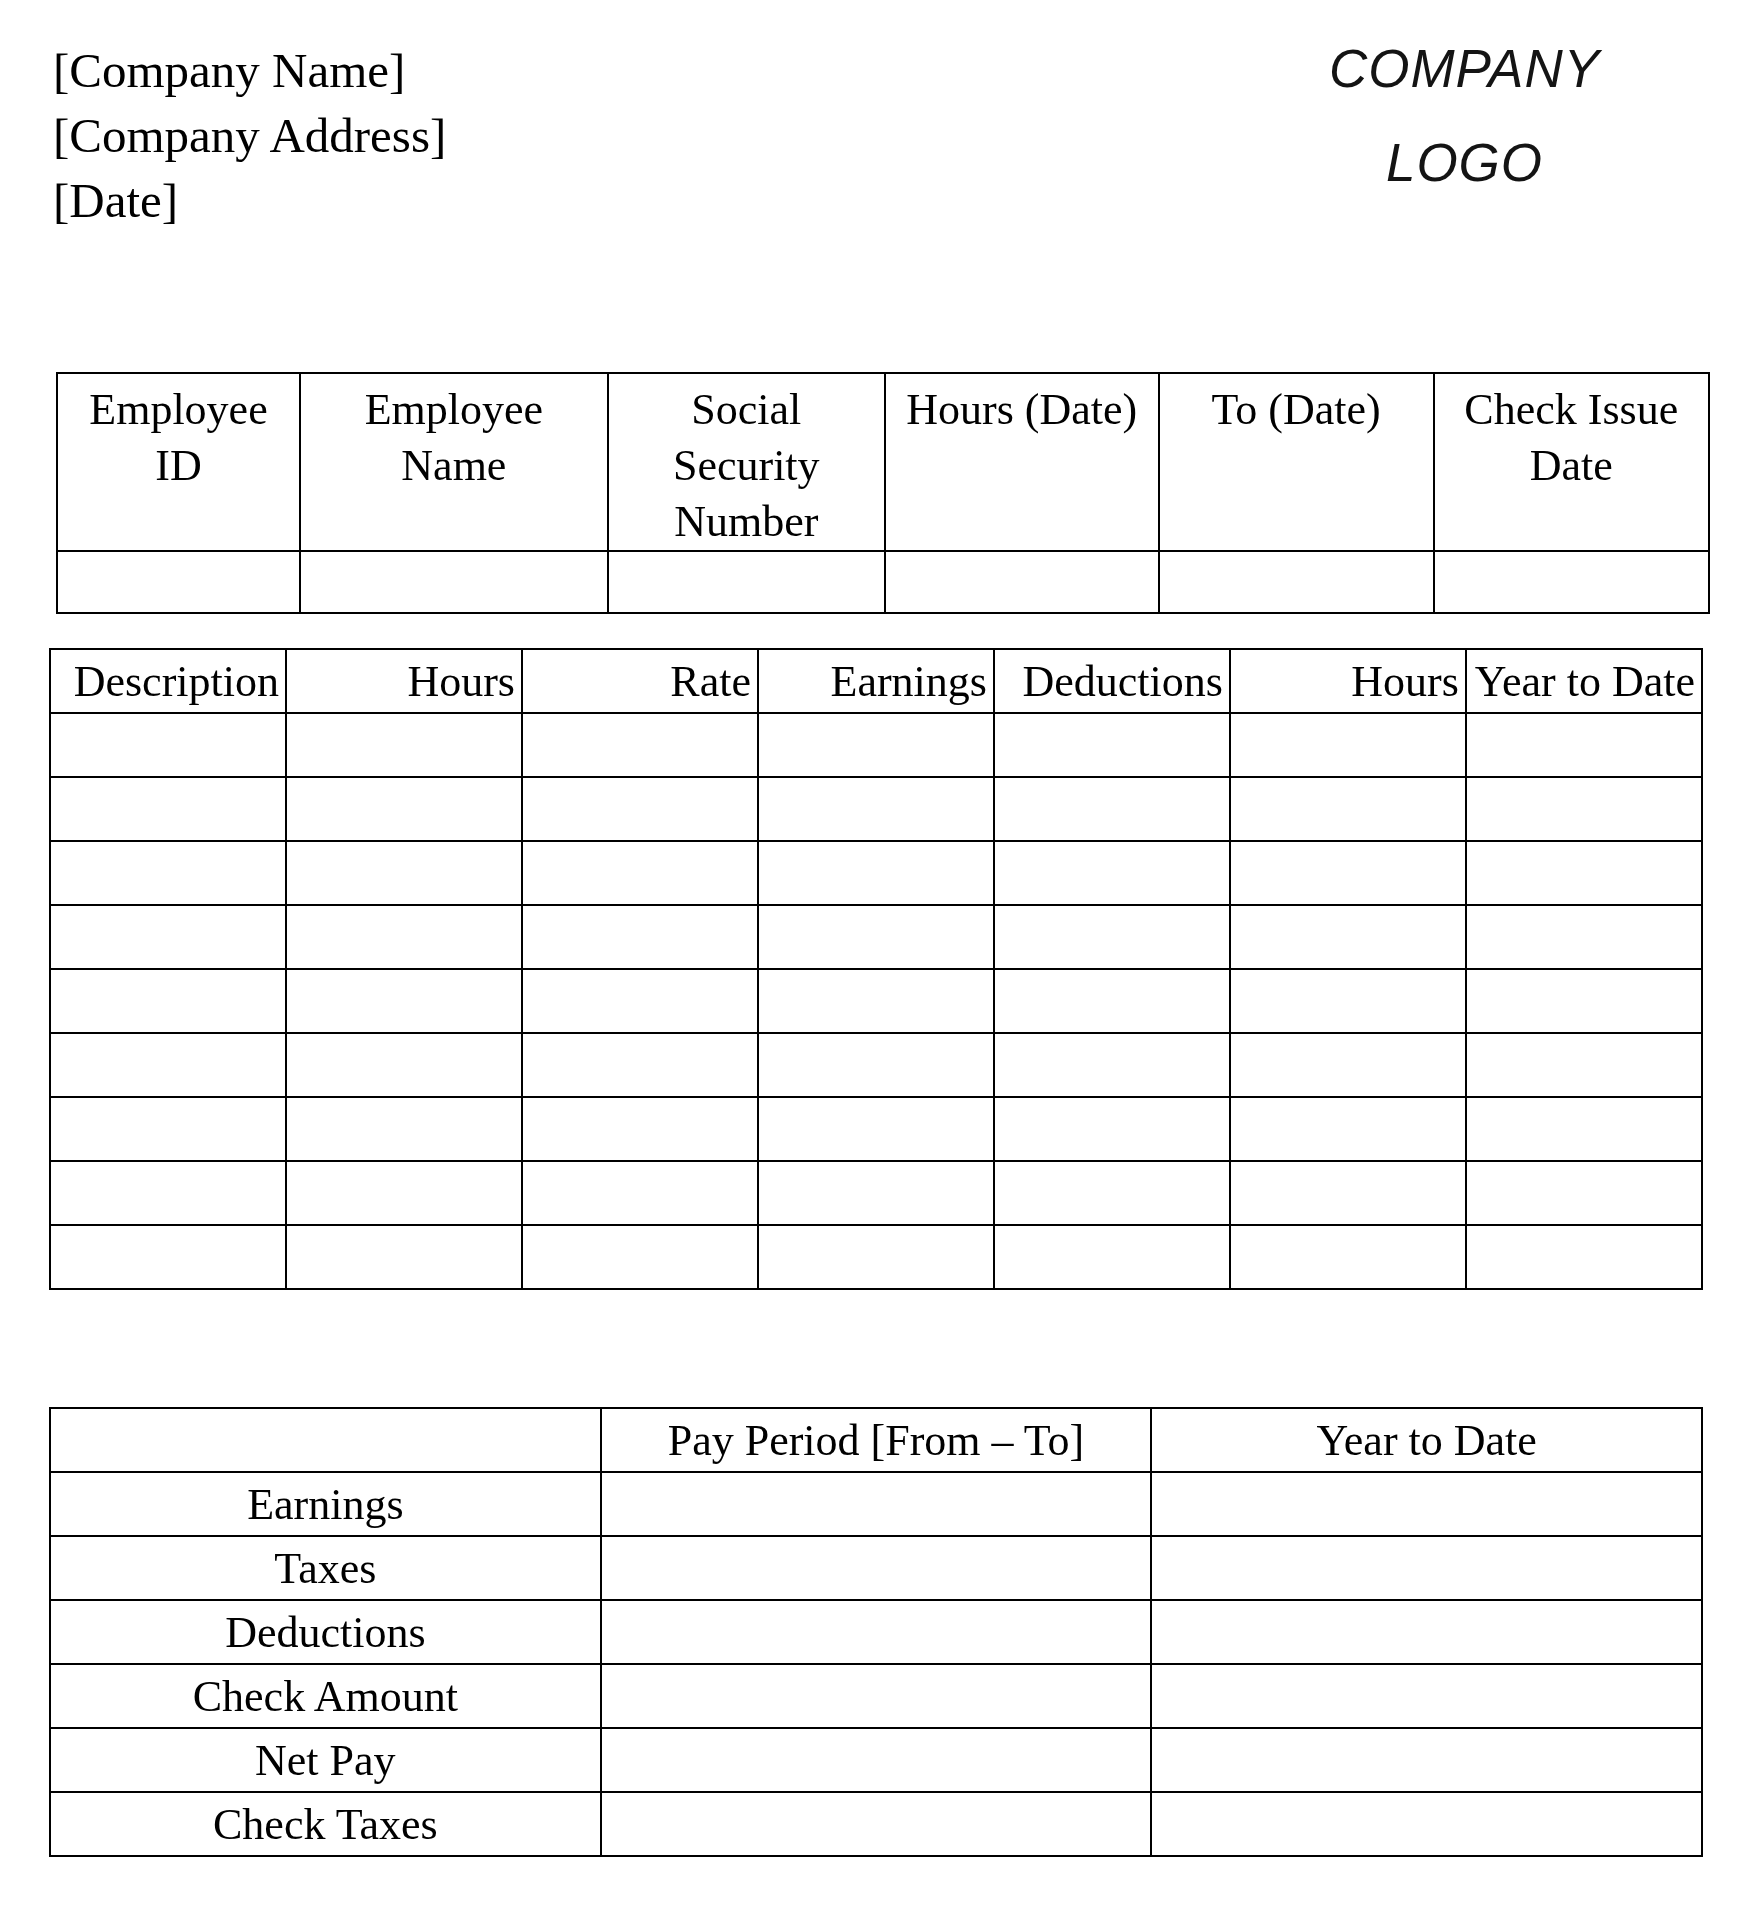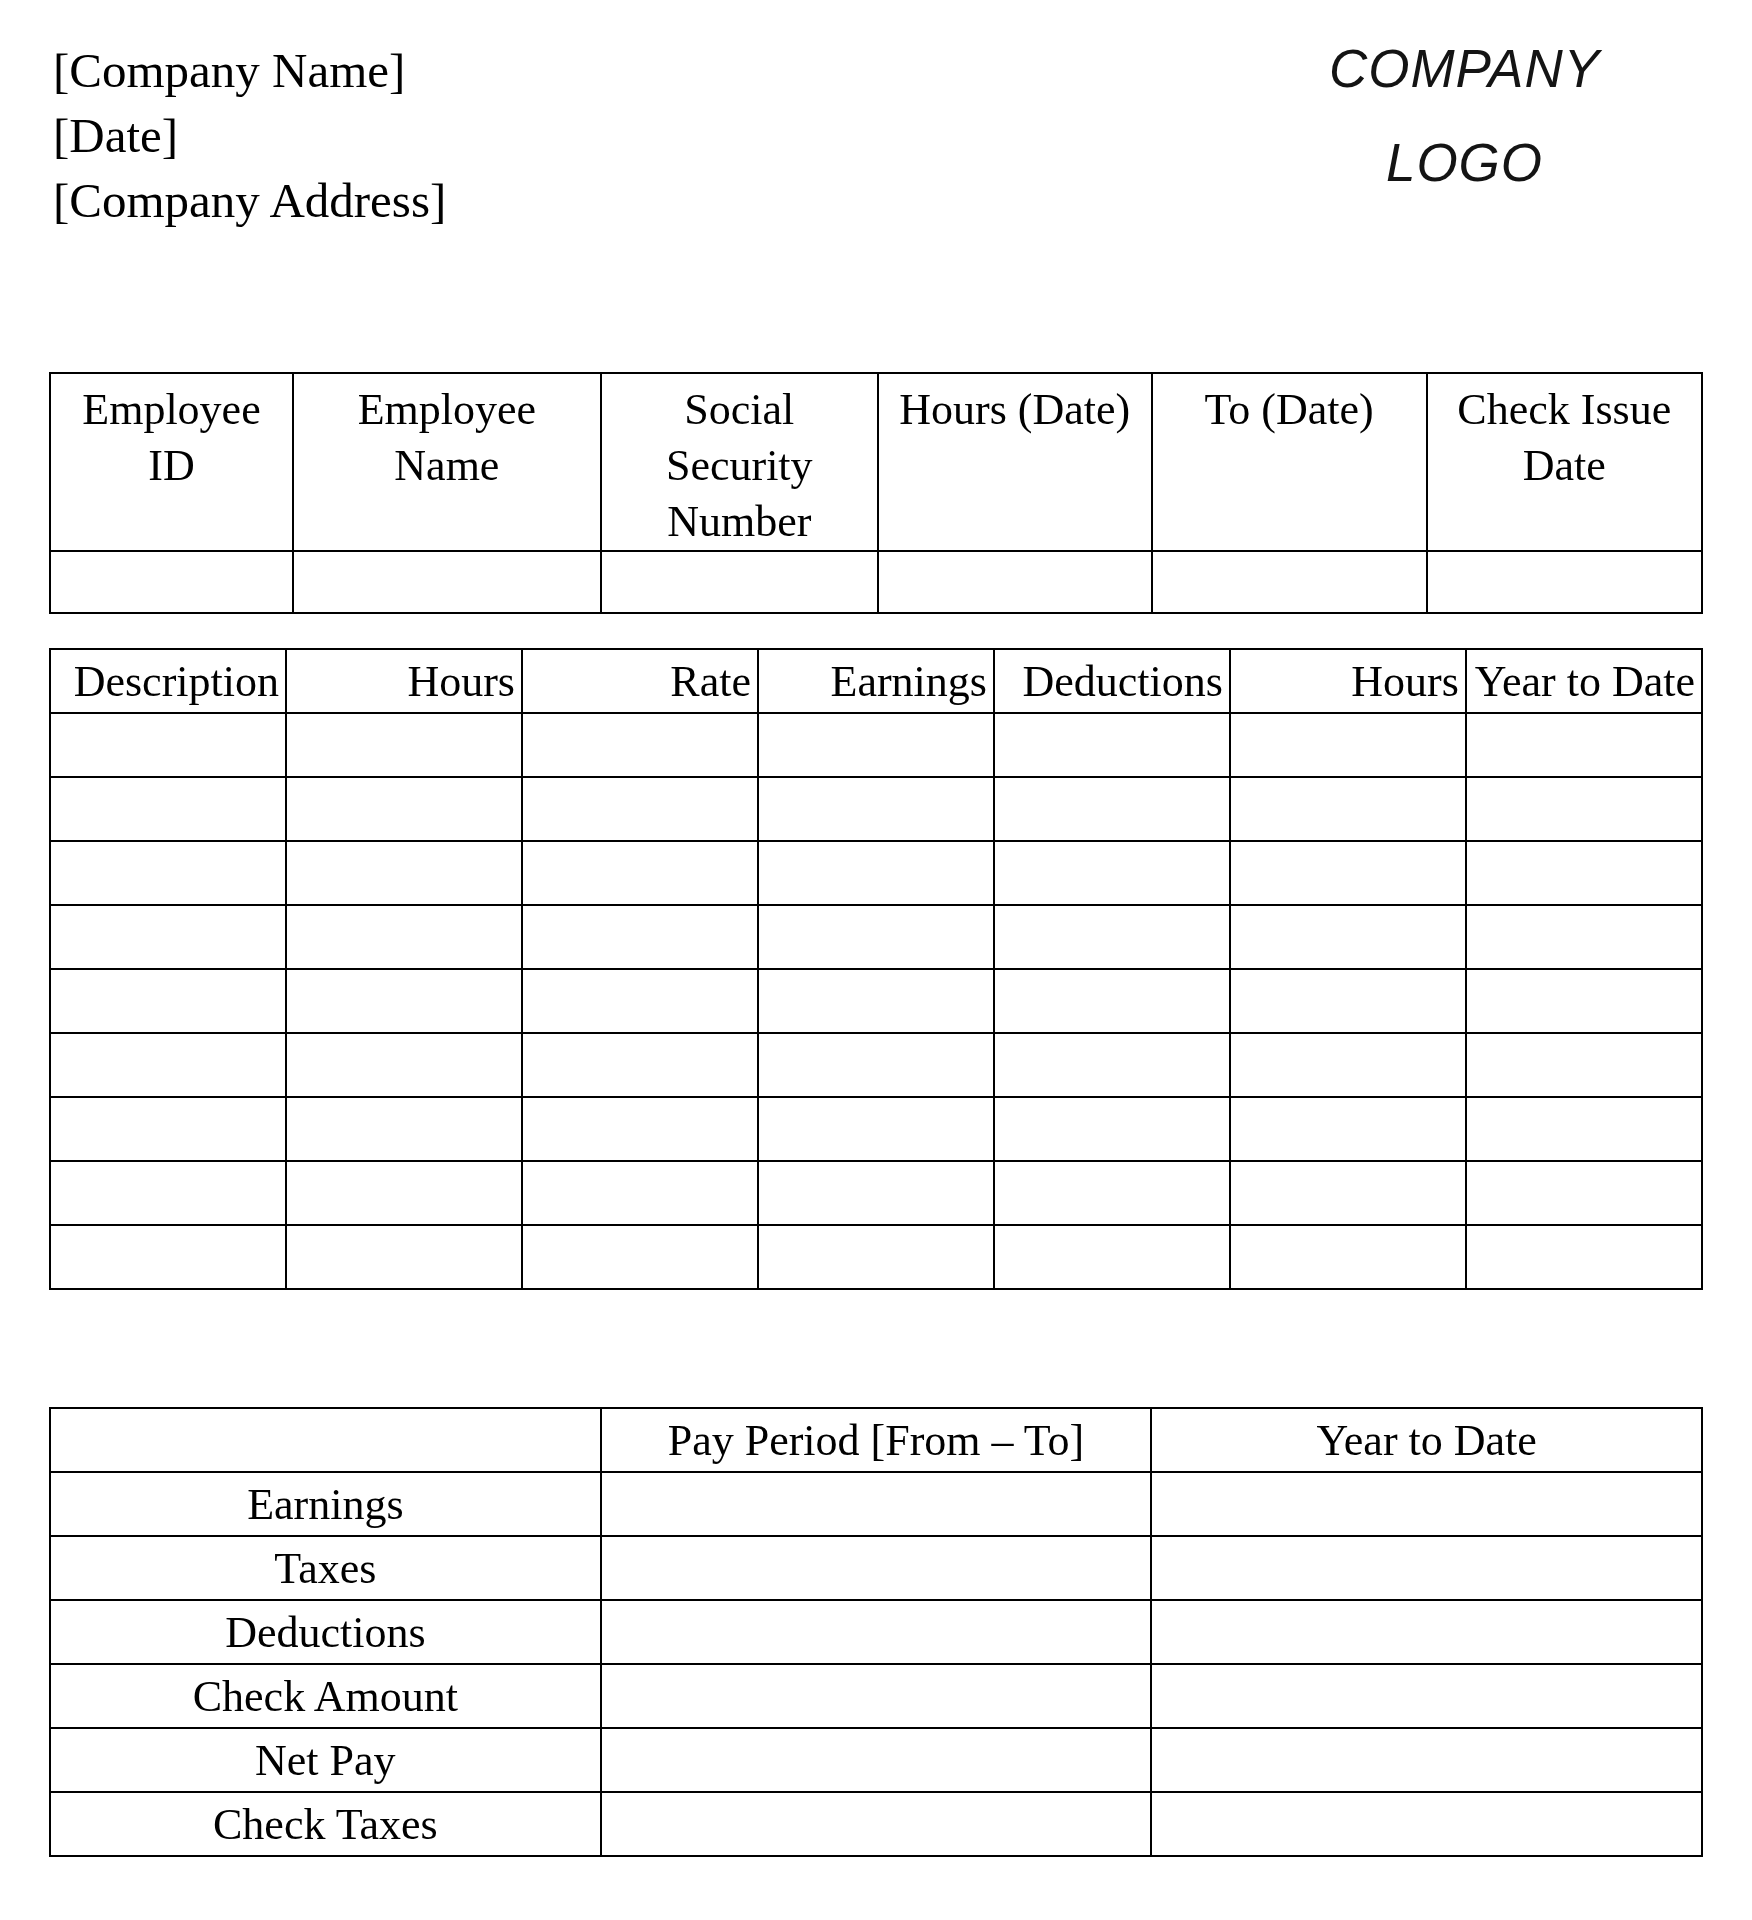--- a/index.html
+++ b/index.html
@@ -36,21 +36,21 @@
   }
   td,th{
     border:2px solid #000000;
     padding:0 6px;
     font-weight:normal;
     text-align:center;
     background:#fff;
     overflow:hidden;
   }
   
-  .employee-table{top:372px;}
+  .employee-table{top:372px;margin-left:7px;}
   .employee-table th{
     height:110px;
     vertical-align:top;
     padding-top:8px;
     line-height:56px;
   }
   .employee-table td{height:60px;}
   
   .earnings-table{top:648px;}
   .earnings-table th{height:62px;vertical-align:middle;text-align:right;}
@@ -60,22 +60,22 @@
   .summary-table th{height:62px;vertical-align:middle;}
   .summary-table td{height:62px;vertical-align:middle;}
 </style>
 </head>
 <body>
 
 <div class="page">
 
   <div class="company-info">
     <div>[Company Name]</div>
+    <div>[Company Address]</div>
     <div>[Date]</div>
-    <div>[Company Address]</div>
   </div>
 
   <div class="company-logo">
     <div>COMPANY</div>
     <div>LOGO</div>
   </div>
 
   <table class="employee-table">
     <colgroup>
       <col style="width:14.71%">

